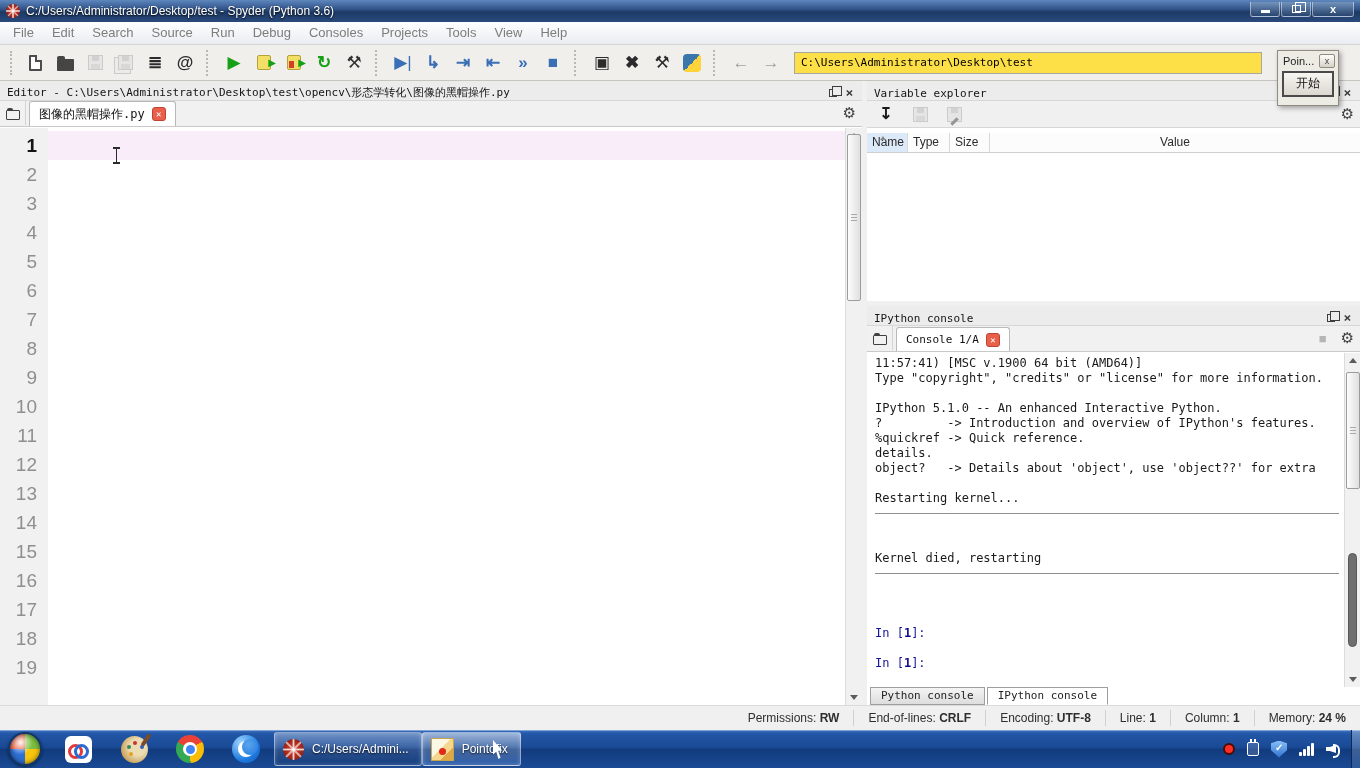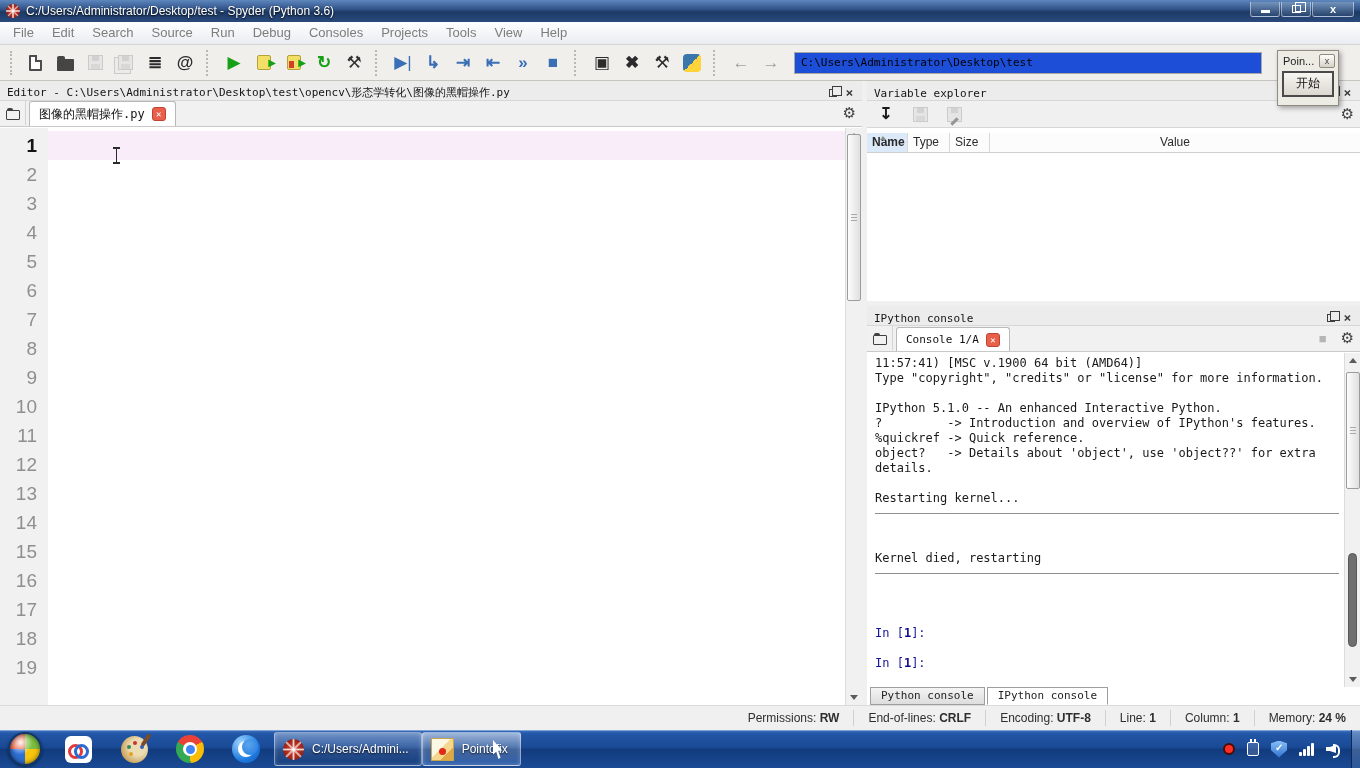--- a/index.html
+++ b/index.html
@@ -38,21 +38,21 @@
   
   #toolbar { position:absolute; left:0; top:45px; width:1360px; height:36px;
     background:#f1efec; border-bottom:1px solid #c7c4bf;
     display:flex; align-items:center; padding-left:10px; }
   .tb-handle { width:4px; height:24px; border-left:2px dotted #b9b6b0; margin-right:6px; }
   .tb-btn { width:30px; height:28px; display:flex; align-items:center; justify-content:center;
     font-size:17px; line-height:1; }
   .tb-btn.bold { font-weight:bold; }
   .tb-btn.disabled { opacity:.5; }
   .tb-sep { width:9px; height:26px; border-left:2px dotted #bbb8b2; margin:0 4px 0 6px; }
-  .addr-input { width:468px; height:22px; border:1px solid #a9a7a2; background:#1d4ed8;
+  .addr-input { width:468px; height:22px; border:1px solid #a9a7a2; background:#fde047;
     font-family:"DejaVu Sans Mono",monospace; font-size:11px; padding:8px 6px; margin:0 8px; }
   
   .ic-page { width:13px; height:16px; background:#fff; border:2px solid #4c4c4c; border-radius:1px; position:relative; }
   .ic-page::after { content:''; position:absolute; top:-2px; right:-2px; width:5px; height:5px;
     background:#f1efec; border-left:2px solid #4c4c4c; border-bottom:2px solid #4c4c4c; }
   .ic-folder { width:17px; height:12px; background:#454543; border-radius:1px; position:relative; margin-top:4px; }
   .ic-folder::before { content:''; position:absolute; top:-3px; left:0; width:8px; height:3px; background:#454543; border-radius:2px 2px 0 0; }
   .ic-floppy { width:15px; height:15px; background:#dcdcdc; border:1px solid #a8a8a8; position:relative; }
   .ic-floppy::before { content:''; position:absolute; top:0; left:3px; width:7px; height:5px; background:#b5b5b5; }
   .ic-floppy::after { content:''; position:absolute; bottom:0; left:2px; width:9px; height:5px; background:#c2c2c2; }
@@ -125,21 +125,21 @@
   
   #right-col { position:absolute; left:867px; top:0; width:531px; height:624px; }
 
   #varexp { position:absolute; left:0; top:0; width:493px; height:220px; background:#fff; }
   #vx-toolbar { height:27px; background:#f0f0f0; border-bottom:1px solid #d7d7d7;
     display:flex; align-items:center; padding-left:8px; gap:12px; }
   #vx-toolbar .tb-btn { width:22px; }
   #vx-head { display:flex; height:20px; border-bottom:1px solid #cfcfcf; background:#fcfcfc; margin-top:5px; }
   .vx-col { border-right:1px solid #d8d8d8; font-size:12px; color:#2b2b2b; line-height:19px;
     padding-left:5px; position:relative; }
-  .vx-col.c0 { width:41px; background:#dce9f9;font-weight:bold; }
+  .vx-col.c0 { width:41px; background:#dce9f9; }
   .vx-col.c0::after { content:''; position:absolute; top:0px; left:13px;
     border:3px solid transparent; border-bottom:4px solid #8a8a8a; }
   .vx-col.c1 { width:42px; } .vx-col.c2 { width:40px; }
   .vx-col.c3 { flex:1; text-align:center; border-right:none; padding-left:0; }
 
   #console { position:absolute; left:0; top:225px; width:493px; height:399px; background:#fff; }
   #console-out { position:absolute; left:0; top:47px; right:16px; bottom:18px; overflow:hidden;
     padding:3px 0 0 8px; font-family:"DejaVu Sans Mono",monospace; font-size:12px; color:#1a1a1a; }
   .c-line { white-space:pre; height:15px; line-height:15px; }
   .c-line .p { color:#15159b; } .c-line .num { color:#0d0d8c; font-weight:bold; }
@@ -438,22 +438,22 @@
         <span class="console-stop">■</span>
         <span class="gear" style="margin-left:0;">⚙</span>
       </div>
       <div id="console-out">
           <div class="c-line">11:57:41) [MSC v.1900 64 bit (AMD64)]</div>
           <div class="c-line">Type "copyright", "credits" or "license" for more information.</div>
           <div class="c-line">&nbsp;</div>
           <div class="c-line">IPython 5.1.0 -- An enhanced Interactive Python.</div>
           <div class="c-line">?         -&gt; Introduction and overview of IPython's features.</div>
           <div class="c-line">%quickref -&gt; Quick reference.</div>
+          <div class="c-line">details.</div>
           <div class="c-line">object?   -&gt; Details about 'object', use 'object??' for extra</div>
-          <div class="c-line">details.</div>
           <div class="c-line">&nbsp;</div>
           <div class="c-line">Restarting kernel...</div>
           <div class="c-rule"></div>
           <div class="c-line">&nbsp;</div>
           <div class="c-line">&nbsp;</div>
           <div class="c-line">Kernel died, restarting</div>
           <div class="c-rule"></div>
           <div class="c-line">&nbsp;</div>
           <div class="c-line">&nbsp;</div>
           <div class="c-line">&nbsp;</div>

